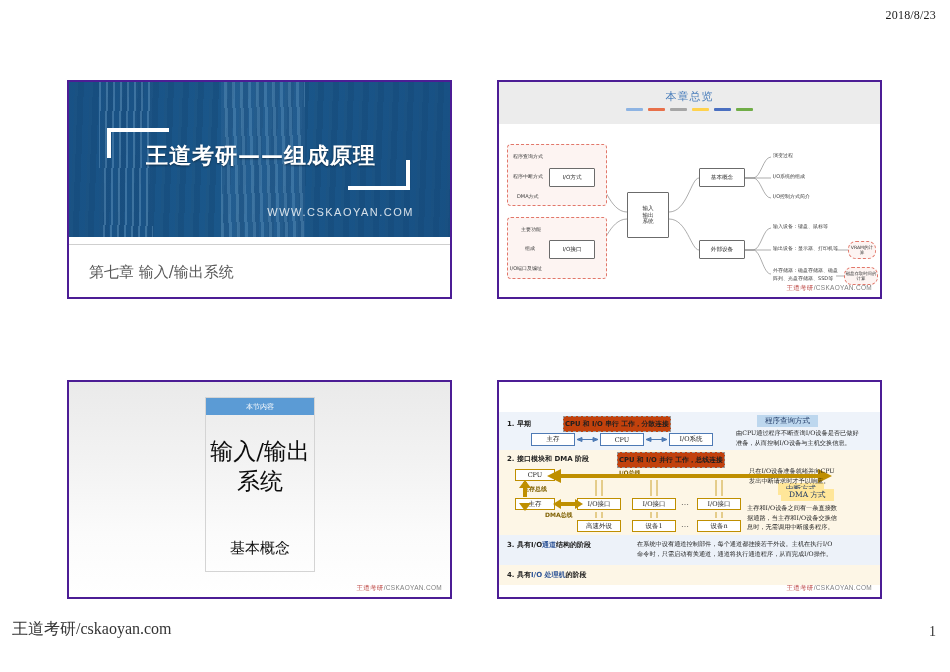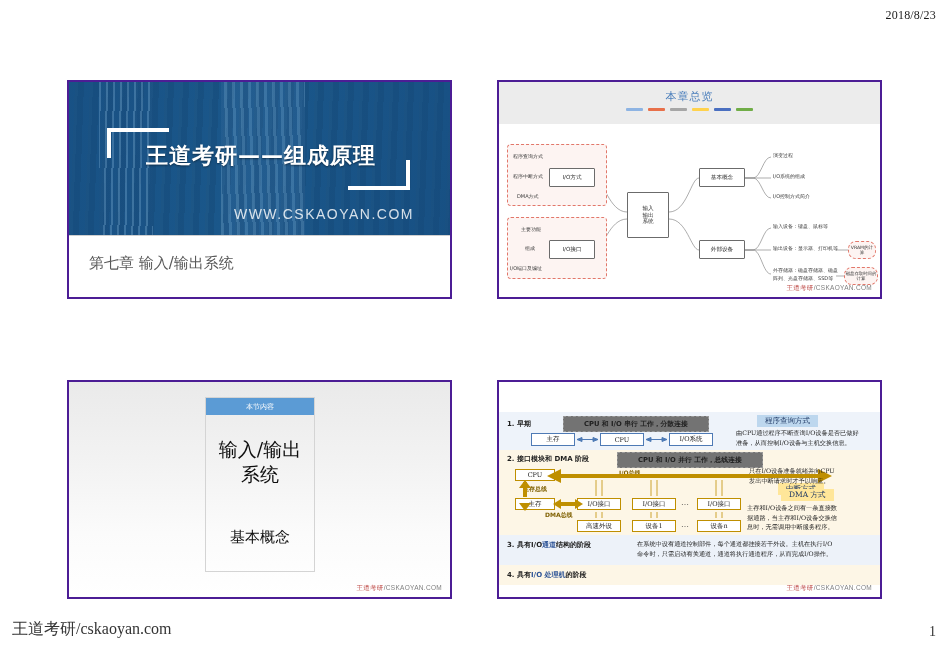--- a/index.html
+++ b/index.html
@@ -73,25 +73,25 @@
     position: absolute; left: 38px; top: 46px; width: 58px; height: 26px;
     border-left: 4px solid #fff; border-top: 4px solid #fff; z-index: 3;
   }
   .s1-bracket-br {
     position: absolute; right: 40px; top: 78px; width: 58px; height: 26px;
     border-right: 4px solid #fff; border-bottom: 4px solid #fff; z-index: 3;
   }
   .s1-url {
     position: absolute; right: 36px; top: 124px; z-index: 3;
     color: rgba(255,255,255,.82);
-    font-size: 14px; letter-spacing: 1.5px;
+    font-size: 11px; letter-spacing: 1.5px;
     font-family: "Liberation Sans", sans-serif;
   }
   .s1-sub {
-    position: absolute; left: 0; top: 153px; width: 100%; height: 64px;
+    position: absolute; left: 0; top: 162px; width: 100%; height: 64px;
     background: #fff; border-top: 1px solid #cfcfcf; padding-left: 40px;
   }
   .s1-sub span {
     position: absolute; left: 20px; top: 18px;
     font-size: 15px; color: #595959;
     font-family: "DejaVu Sans", "Liberation Sans", sans-serif;
   }
 
   
   .deck-head {
@@ -153,21 +153,21 @@
     position: absolute; left: 136px; top: 15px; width: 110px; height: 175px;
     border: 1px solid #d4d4d4; background: transparent;
     box-sizing: border-box;
   }
   .s3-card-head {
     height: 17px; background: #5b9bd5; color: #fff;
     font-size: 7px; display:flex; align-items:center; justify-content:center;
     font-family: "DejaVu Sans", "Liberation Sans", sans-serif;
   }
   .s3-main {
-    margin-top: 22px; text-align:center; font-size: 19px; color: #0d0d0d;
+    margin-top: 22px; text-align:center; font-size: 23px; color: #0d0d0d;
     line-height: 1.3; font-family: "DejaVu Serif", serif; font-weight: 500;
   }
   .s3-second {
     margin-top: 42px; text-align:center; font-size: 15px; color: #0d0d0d;
     font-family: "DejaVu Serif", serif;
   }
 
   
   .s4-head { height: 30px; background: #f4f6f9; }
   .s4-grid { position:absolute; left:0; top:30px; width:100%; height: 189px; }
@@ -176,22 +176,22 @@
   .band-cream { background:#fdf6e6; }
   .band-blue2 { background:#edf2f9; }
   .band-cream2{ background:#fdf6e6; }
 
   .s4-num {
     position:absolute; font-size:7px; font-weight:bold; color:#1f1f1f;
     font-family:"DejaVu Sans","Liberation Sans",sans-serif;
   }
   .s4-num em { font-style: normal; color:#2f5597; }
   .s4-callout {
-    position:absolute; border:1px dashed #9a9a9a; background:#737373;
-    font-size:6.8px; font-weight:bold; color:#1f1f1f; padding:2px 20px;
+    position:absolute; border:1px dashed #9a9a9a; background:#c2410c;
+    font-size:6.8px; font-weight:bold; color:#1f1f1f; padding:2px 1px;
     font-family:"DejaVu Sans","Liberation Sans",sans-serif; white-space:nowrap;
   }
   .s4-box {
     position:absolute; box-sizing:border-box; border:1px solid #4e7ab5;
     background:#fff; font-size:6.5px; color:#1f1f1f; text-align:center;
     display:flex; align-items:center; justify-content:center;
     font-family:"DejaVu Serif",serif;
   }
   .s4-ybox {
     position:absolute; box-sizing:border-box; border:1px solid #bf8f00;

